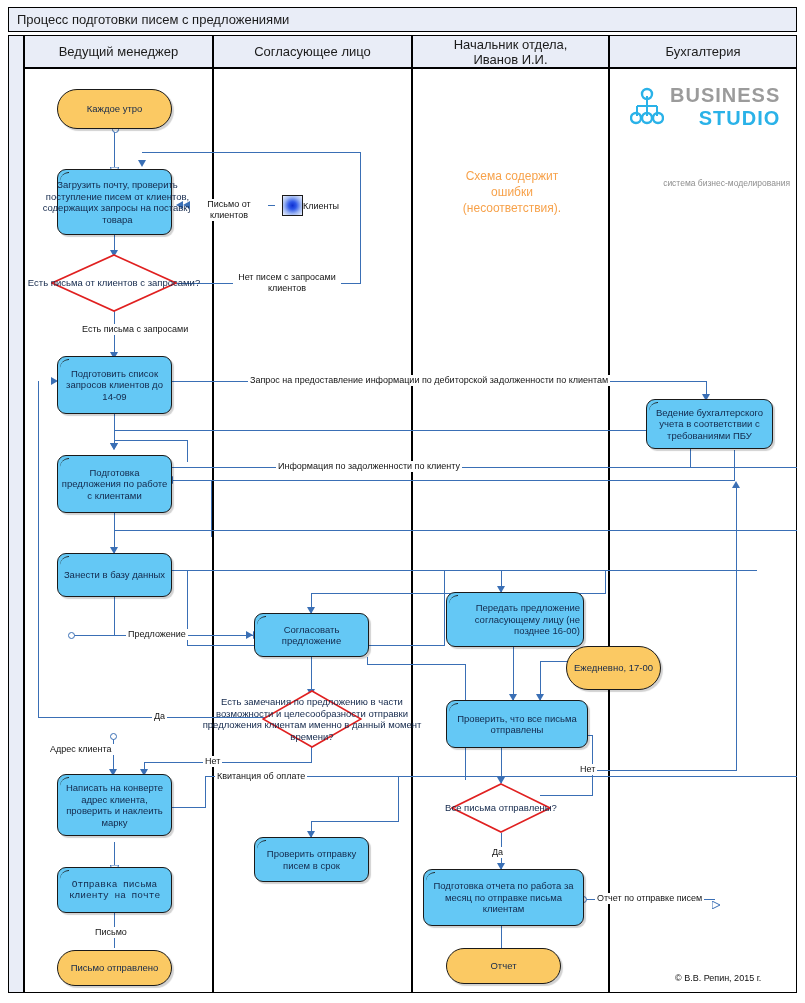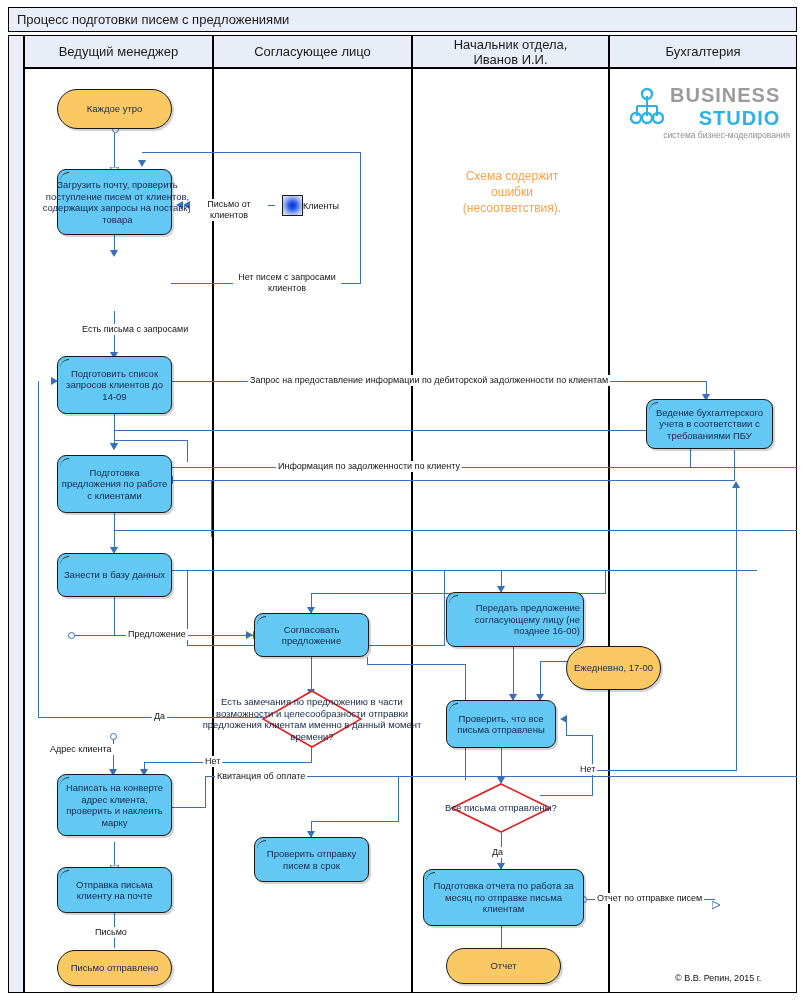--- a/index.html
+++ b/index.html
@@ -54,21 +54,21 @@
   
   .warn{position:absolute;text-align:center;color:#f7a24b;font-size:12px;line-height:16px;z-index:7;}
   .copy{position:absolute;font-size:9px;color:#101010;z-index:7;}
   .cli-ico{position:absolute;width:19px;height:19px;border:1px solid #1a1a1a;z-index:6;
       background:radial-gradient(circle at 50% 50%,#0f2fd0 0%,#2f58e8 28%,#9db6f2 62%,#eef2fe 100%);}
   .cli-lbl{position:absolute;font-size:9px;color:#141414;z-index:7;}
 
   .logo{position:absolute;z-index:7;}
   .logo .bs{font-size:20px;letter-spacing:1px;color:#9b9b9b;font-weight:bold;}
   .logo .st{font-size:20px;letter-spacing:1px;color:#2ab2e8;font-weight:bold;}
-  .logo .tag{font-size:8.5px;color:#8f8f8f;text-align:right;}
+  .logo .tag{font-size:8.5px;color:#8f8f8f;text-align:right;margin-top:48px;}
 </style>
 </head>
 <body>
 
 <div id="canvas">
 
   <div class="frame title-bar">
     <span>Процесс подготовки писем с предложениями</span>
   </div>
 
@@ -298,38 +298,44 @@
     <span>Отчет по отправке писем</span></div>
 
   <div class="node term" style="left:57px;top:89px;width:115px;height:40px;">
     <span>Каждое утро</span>
     </div>
 
   <div class="node proc ovf" style="left:57px;top:169px;width:115px;height:66px;">
     <span>Загрузить почту, проверить поступление писем от клиентов, содержащих запросы на поставку товара</span>
     </div>
 
+  <div class="dec" style="left:51px;top:254px;width:126px;height:58px;">
+    <svg class="dia" viewBox="0 0 126 58" preserveAspectRatio="none">
+      <polygon points="63,1 125,29 63,57 1,29" fill="#ffffff" stroke="#e02020" stroke-width="1.6"></polygon>
+      </svg>
+    <div class="lbl">Есть письма от клиентов с запросами?</div>
+    </div>
 
   <div class="node proc" style="left:57px;top:356px;width:115px;height:58px;">
     <span>Подготовить список запросов клиентов до 14-09</span>
     </div>
 
   <div class="node proc" style="left:57px;top:455px;width:115px;height:58px;">
     <span>Подготовка предложения по работе с клиентами</span>
     </div>
 
   <div class="node proc" style="left:57px;top:553px;width:115px;height:44px;">
     <span>Занести в базу данных</span>
     </div>
 
   <div class="node proc" style="left:57px;top:774px;width:115px;height:62px;">
     <span>Написать на конверте адрес клиента, проверить и наклеить марку</span>
     </div>
 
-  <div class="node proc" style="left:57px;top:867px;width:115px;height:46px;">
+  <div class="node proc" style="left:57px;top:867px;width:115px;height:46px;font-family:Liberation Mono, monospace;">
     <span>Отправка письма клиенту на почте</span>
     </div>
 
   <div class="node term" style="left:57px;top:950px;width:115px;height:36px;">
     <span>Письмо отправлено</span>
     </div>
 
   <div class="node proc" style="left:254px;top:613px;width:115px;height:44px;">
     <span>Согласовать предложение</span>
     </div>
@@ -346,21 +352,21 @@
     </div>
 
   <div class="node proc" style="left:446px;top:592px;width:138px;height:55px;text-align:right;">
     <span>Передать предложение согласующему лицу (не позднее 16-00)</span>
     </div>
 
   <div class="node term" style="left:566px;top:646px;width:95px;height:44px;">
     <span>Ежедневно, 17-00</span>
     </div>
 
-  <div class="node proc" style="left:446px;top:700px;width:110px;height:48px;">
+  <div class="node proc" style="left:446px;top:700px;width:142px;height:48px;">
     <span>Проверить, что все письма отправлены</span>
     </div>
 
   <div class="dec" style="left:451px;top:783px;width:100px;height:50px;">
     <svg class="dia" viewBox="0 0 100 50" preserveAspectRatio="none">
       <polygon points="50,1 99,25 50,49 1,25" fill="#ffffff" stroke="#e02020" stroke-width="1.6"></polygon>
       </svg>
     <div class="lbl" style="left:-15%;width:130%;">Все письма отправлены?</div>
     </div>
 

